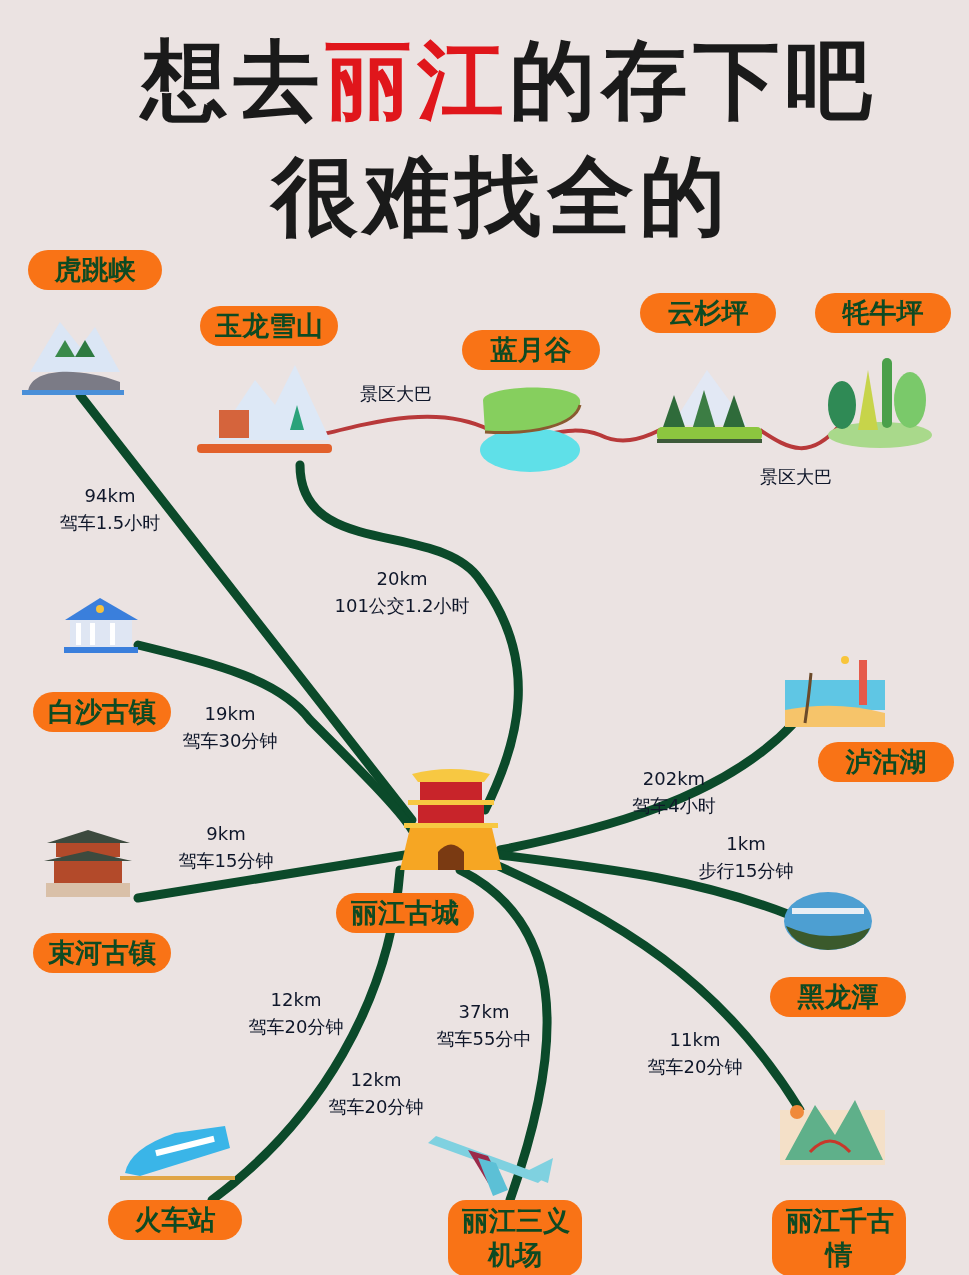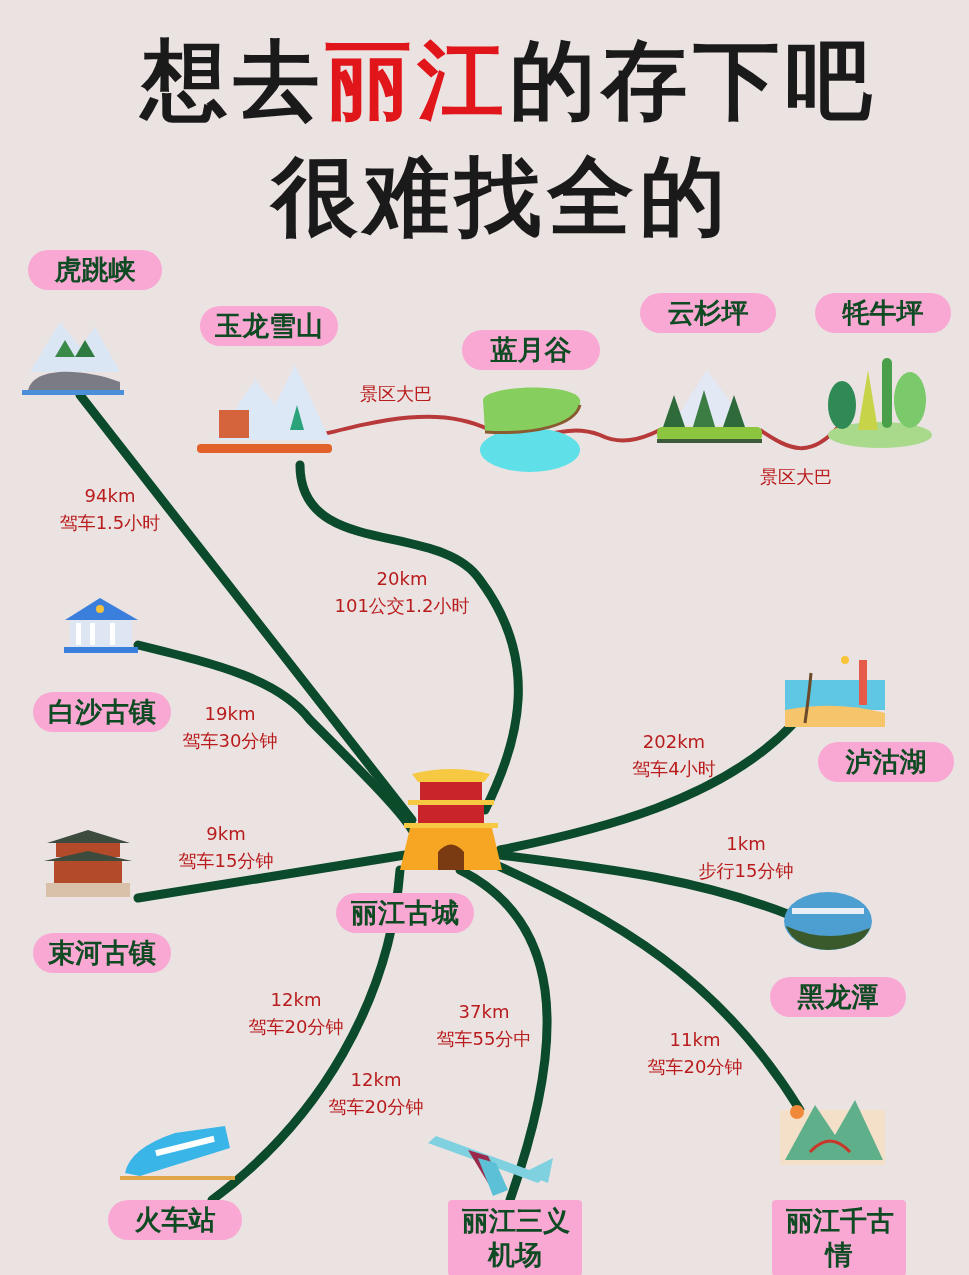--- a/index.html
+++ b/index.html
@@ -3,24 +3,24 @@
 <meta charset="utf-8">
 <style>
   html, body { margin:0; padding:0; }
   body { width:969px; height:1275px; background:#ebe3e2; position:relative; overflow:hidden;
          font-family:"DejaVu Sans","Liberation Sans",sans-serif; }
   .title { position:absolute; left:0; width:969px; text-align:center; font-weight:bold; color:#1a1a1a; letter-spacing:6px; }
   .t1 { top:30px; font-size:86px; line-height:100px;padding-left:25px; }
   .t2 { top:146px; font-size:86px; line-height:100px;margin-left:17px; }
   .red { color:#e0161b; }
   svg.map { position:absolute; left:0; top:0; }
-  .pill { position:absolute; background:#f9a8d4; border-radius:22px; color:#0e4a22; font-weight:bold;
+  .pill { position:absolute; background:#f97316; border-radius:22px; color:#0e4a22; font-weight:bold;
           font-size:27px; text-align:center; line-height:40px; padding:0 14px; white-space:nowrap; }
-  .pill.two { line-height:34px; padding:4px 14px; border-radius:4px;font-family:Liberation Serif, serif; }
-  .lbl { position:absolute; text-align:center; font-size:18px; color:#b91c1c; line-height:27px; white-space:nowrap; }
+  .pill.two { line-height:34px; padding:4px 14px; border-radius:18px;font-family:Liberation Serif, serif; }
+  .lbl { position:absolute; text-align:center; font-size:18px; color:#0f172a; line-height:27px; white-space:nowrap; }
   .icon { position:absolute; }
 </style>
 </head>
 <body>
 
 <div class="title t1"><span>想去</span><span class="red">丽江</span><span>的存下吧</span></div>
 <div class="title t2">很难找全的</div>
 
 <svg class="map" width="969" height="1275">
   <g fill="none" stroke="#0b4a2a" stroke-width="9" stroke-linecap="round">
@@ -151,21 +151,21 @@
     <div>101公交1.2小时</div>
   </div>
 <div class="lbl" style="left:170px;top:700px;width:120px">
     <div>19km</div>
     <div>驾车30分钟</div>
   </div>
 <div class="lbl" style="left:166px;top:820px;width:120px">
     <div>9km</div>
     <div>驾车15分钟</div>
   </div>
-<div class="lbl" style="left:614px;top:728px;width:120px">
+<div class="lbl" style="left:614px;top:765px;width:120px">
     <div>202km</div>
     <div>驾车4小时</div>
   </div>
 <div class="lbl" style="left:686px;top:830px;width:120px">
     <div>1km</div>
     <div>步行15分钟</div>
   </div>
 <div class="lbl" style="left:236px;top:986px;width:120px">
     <div>12km</div>
     <div>驾车20分钟</div>

